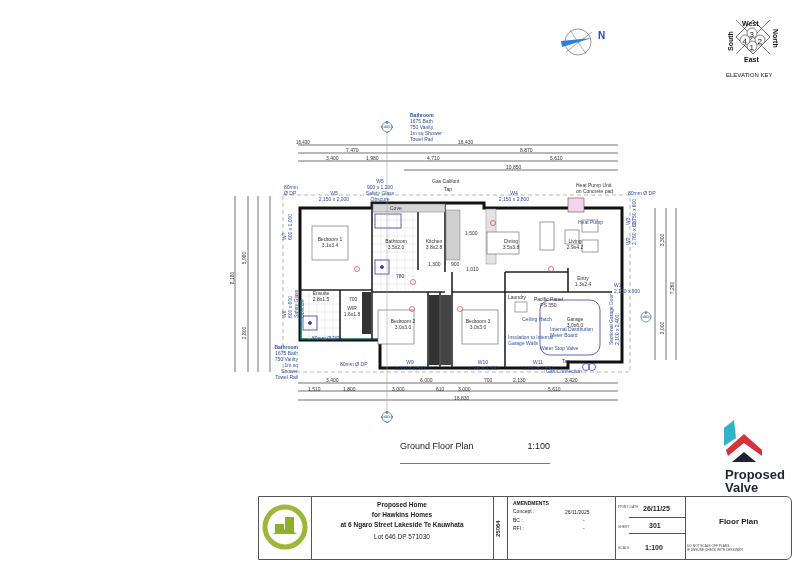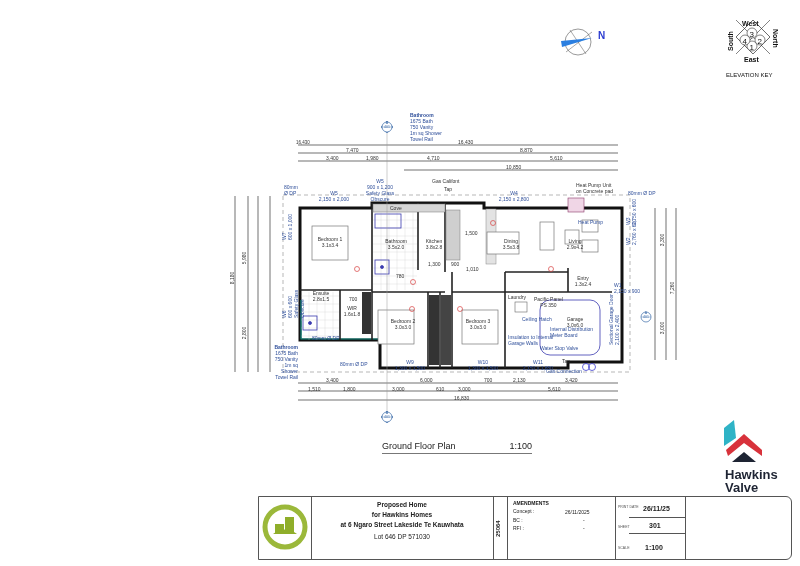--- a/index.html
+++ b/index.html
@@ -2,21 +2,21 @@
 <html><head>
 <meta charset="utf-8">
 <style>
   html,body{margin:0;padding:0;background:#fff;}
   body{width:800px;height:566px;position:relative;overflow:hidden;font-family:"Liberation Sans",sans-serif;color:#222;}
   .abs{position:absolute;}
   svg text{font-family:"Liberation Sans",sans-serif;}
   .tb{position:absolute;left:258px;top:496px;width:532px;height:62px;border:1px solid #555;border-radius:0 6px 6px 0;background:#fff;}
   .tb-cell{position:absolute;top:0;bottom:0;border-right:1px solid #555;}
   .tb-text{position:absolute;white-space:nowrap;}
-  .plan-title{position:absolute;left:382px;top:441px;width:150px;border-bottom:1.5px solid #777;font-size:9px;padding-bottom:2px;}
+  .plan-title{position:absolute;left:400px;top:441px;width:150px;border-bottom:1.5px solid #777;font-size:9px;padding-bottom:12px;}
   .plan-title span.scale{position:absolute;right:0;top:0;}
   .logo-text{position:absolute;left:725px;top:468px;font-weight:bold;font-size:13px;line-height:13px;color:#1e2433;}
 </style>
 </head>
 <body>
 
 <svg class="abs" style="left:0;top:0" width="800" height="566" viewBox="0 0 800 566">
 
   <g stroke="#333" stroke-width="0.7" fill="none">
     <line x1="298" y1="145" x2="618" y2="145"></line>
@@ -373,21 +373,21 @@
       <div>401</div>
     </div>
 </div>
 
 <div class="plan-title">
   <span>Ground Floor Plan</span>
   <span class="scale">1:100</span>
 </div>
 
 <div class="logo-text">
-  <div>Hawkins</div>
+  <div>Proposed</div>
   <div>Valve</div>
 </div>
 
 <div class="tb">
 
   <div class="tb-cell" style="left:0;width:52px;">
     <svg width="52" height="62">
       <circle cx="26" cy="30" r="20" fill="#fff" stroke="#9bb83a" stroke-width="5"></circle>
       <rect x="16" y="27" width="9" height="10" fill="#8fae2a"></rect>
       <rect x="26" y="20" width="9" height="17" fill="#8fae2a"></rect>
@@ -420,13 +420,20 @@
     <div class="tb-text" style="left:3px;top:8px;color:#555">PRINT DATE</div>
     <div class="tb-text" style="left:28px;top:8px;font-size:7px;font-weight:bold">26/11/25</div>
     <div style="position:absolute;left:14px;right:0;top:20px;border-top:1px solid #555"></div>
     <div class="tb-text" style="left:3px;top:28px;color:#555">SHEET</div>
     <div class="tb-text" style="left:34px;top:25px;font-size:7px;font-weight:bold">301</div>
     <div style="position:absolute;left:14px;right:0;top:36px;border-top:1px solid #555"></div>
     <div class="tb-text" style="left:3px;top:49px;color:#555">SCALE</div>
     <div class="tb-text" style="left:30px;top:47px;font-size:7px;font-weight:bold">1:100</div>
   </div>
 
+  <div style="position:absolute;left:426px;right:0;top:0;bottom:0;">
+    <div class="tb-text" style="left:34px;top:20px;font-size:8px;font-weight:bold">Floor Plan</div>
+    <div class="tb-text" style="left:2px;top:47px;font-size:3.2px;line-height:4px;color:#444">
+      <div>DO NOT SCALE OFF PLANS.</div>
+      <div>IF UNSURE CHECK WITH DESIGNER</div>
+    </div>
+  </div>
 </div>
 
 </body></html>

